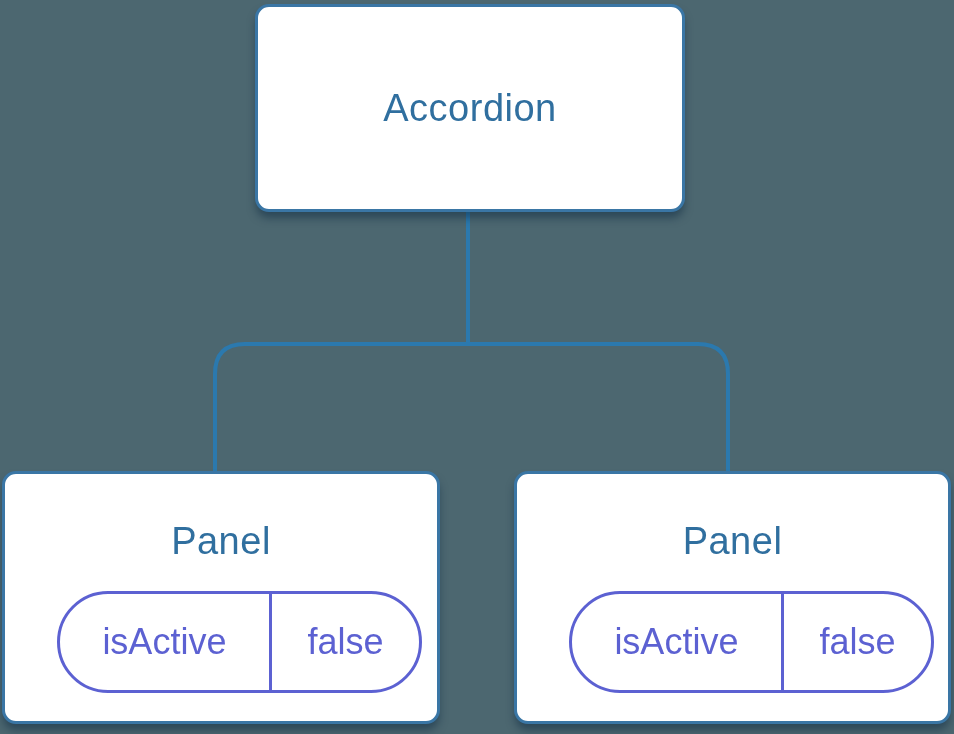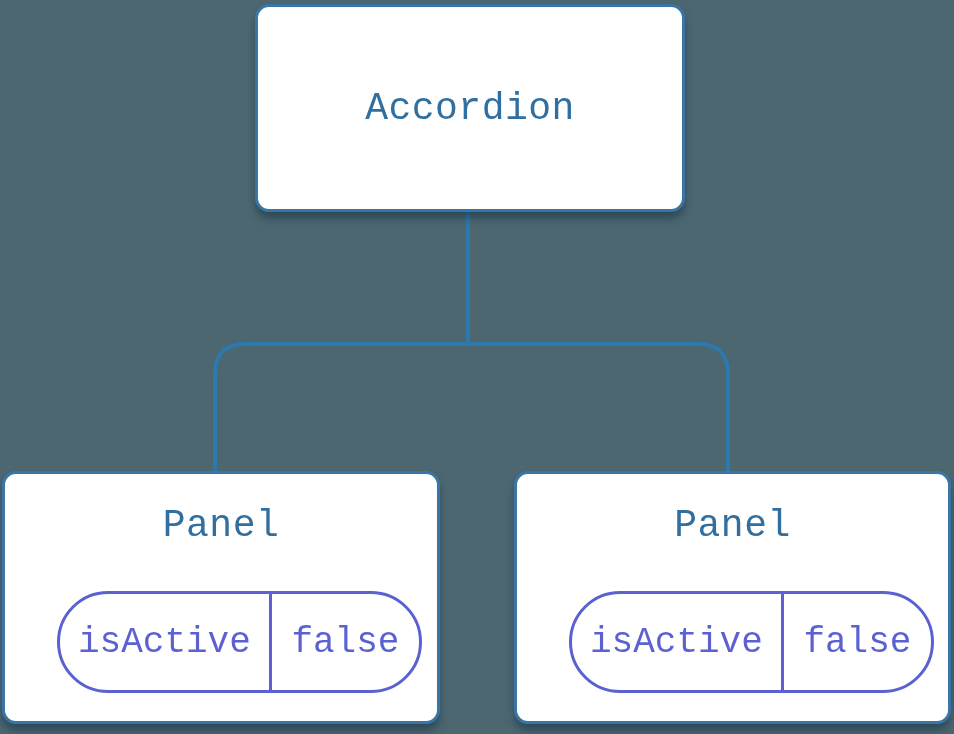--- a/index.html
+++ b/index.html
@@ -14,21 +14,20 @@
   * { margin: 0; padding: 0; box-sizing: border-box; }
   html, body {
     width: 954px; height: 734px;
     font-family: "Liberation Sans", "DejaVu Sans", sans-serif;
   }
   .canvas {
     position: relative;
     width: 954px; height: 734px;
     background: var(--background, #4C6770);
     overflow: hidden;
-    font-family: Liberation Mono, monospace;
   }
   .connector-svg {
     position: absolute;
     left: 0; top: 0;
     width: 954px; height: 734px;
     pointer-events: none;
   }
   .connector-path {
     stroke: var(--connector, #2B79AE);
     stroke-width: 4;
@@ -55,21 +54,21 @@
     letter-spacing: 0.5px;
   }
   .panel-node {
     top: 471px;
     height: 253px;
   }
   .panel-left  { left: 2px;   width: 438px; }
   .panel-right { left: 514px; width: 437px; }
   .panel-title {
     position: absolute;
-    top: 30px; left: 0;
+    top: 46px; left: 0;
     width: 100%;
     text-align: center;
     color: var(--node-text, #306F9F);
     font-size: 38px;
     font-weight: 500;
     letter-spacing: 0.5px;
   }
   .state-pill {
     position: absolute;
     left: 52px; top: 117px;

